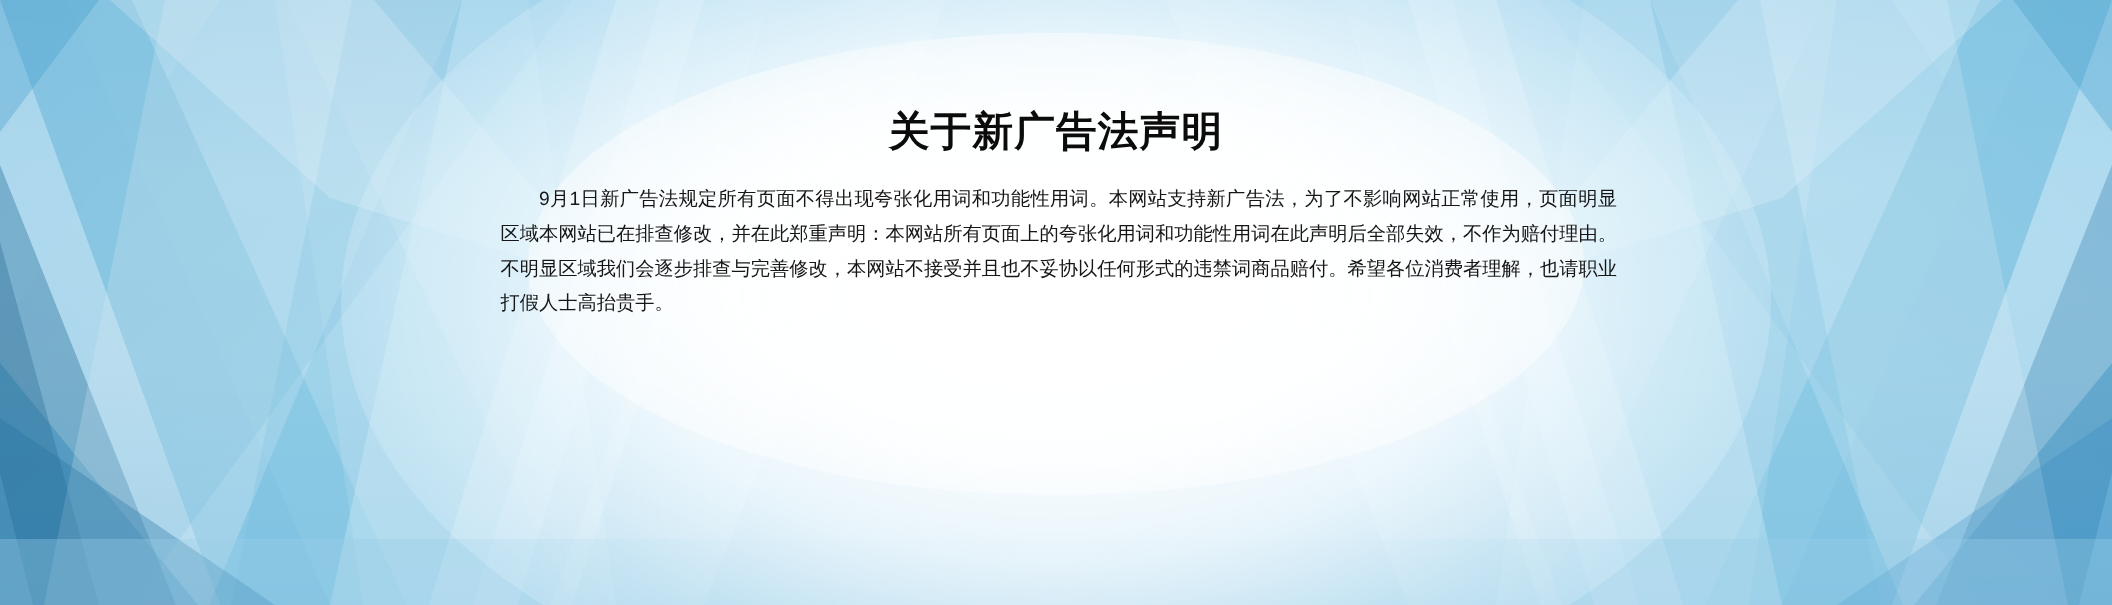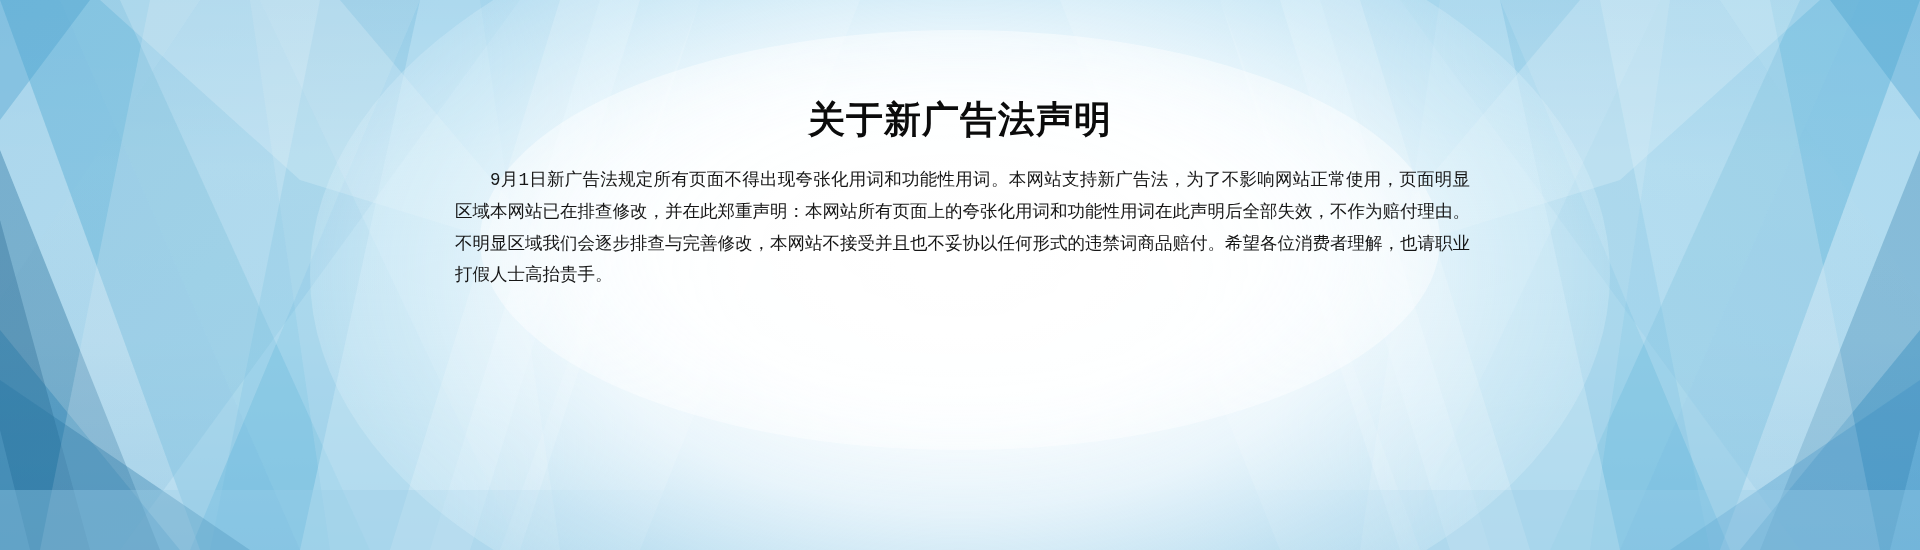--- a/index.html
+++ b/index.html
@@ -42,21 +42,21 @@
     font-size:37px;font-weight:bold;color:#0b0b0b;letter-spacing:1px;
     font-family:"Liberation Sans","DejaVu Sans",sans-serif;
   }
   .bodywrap{position:absolute;left:455px;top:153px;width:1015px;}
   .para{
     font-size:17.5px;color:#161616;line-height:31.8px;
     text-align:justify;text-align-last:left;
     font-family:"Liberation Sans","DejaVu Sans",sans-serif;
     margin:0;
   }
-  .p1{text-indent:2em;font-family:Liberation Mono, monospace;}
+  .p1{text-indent:2em;}
   .p2{text-indent:0;}
 </style>
 </head>
 <body>
 
 <div id="stage">
 
   <svg class="shard" width="1920" height="550" viewBox="0 0 1920 550" style="left:0;top:0;" xmlns="http://www.w3.org/2000/svg">
     <defs>
       <linearGradient id="bg" x1="0" y1="0" x2="0" y2="1">

